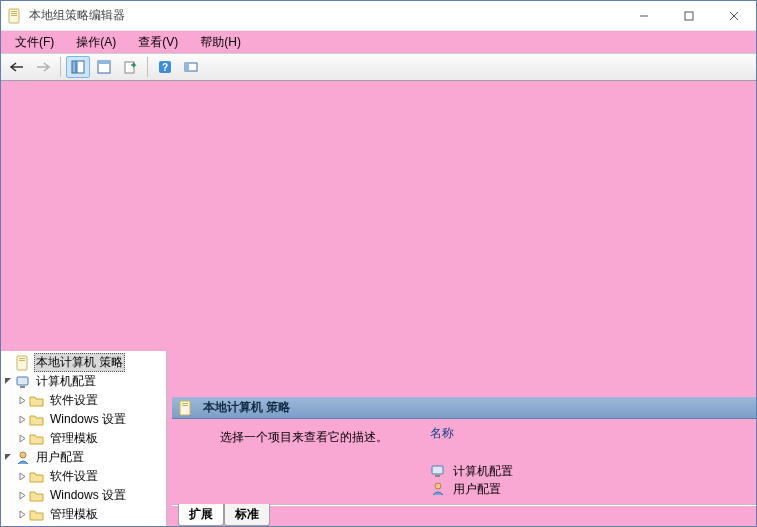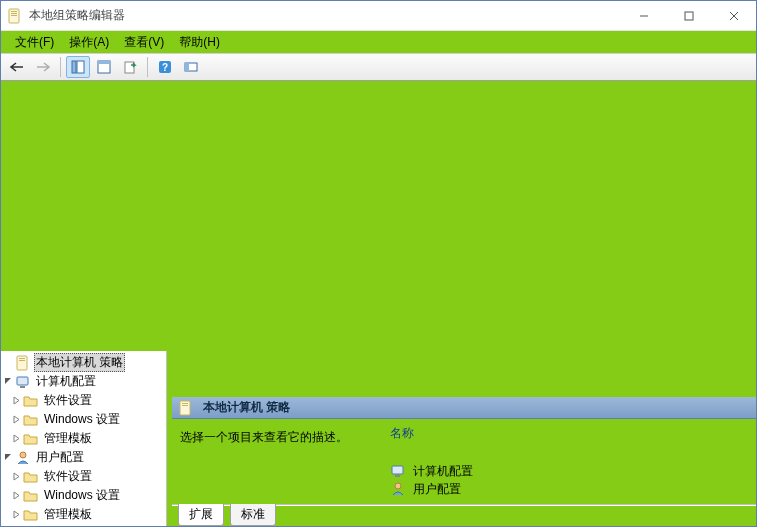--- a/index.html
+++ b/index.html
@@ -1,57 +1,57 @@
 <!DOCTYPE html>
 <html><head>
 <meta charset="utf-8">
 <style>
   * { box-sizing: border-box; }
   html, body { margin:0; padding:0; font-family: "Microsoft YaHei","Segoe UI",sans-serif; font-size:12px; color:#000; background:#fff; }
-  .window { width:757px; height:527px; border:1px solid #5f7fb0; display:flex; flex-direction:column; background:#84cc16; position:relative; }
+  .window { width:757px; height:527px; border:1px solid #5f7fb0; display:flex; flex-direction:column; background:#f9a8d4; position:relative; }
 
   .titlebar { height:30px; background:#fff; display:flex; align-items:center; padding:0 0 0 6px; border-bottom:1px solid #e5e5e5; color:#444; }
   .titlebar .tb-icon { width:16px; height:16px; margin-right:6px; }
   .titlebar .tb-text { flex:1; }
   .win-btns { display:flex; height:100%; }
   .win-btn { width:45px; display:flex; align-items:center; justify-content:center; color:#555; }
 
-  .menubar { height:22px; display:flex; align-items:center; padding:0 8px; gap:3px; }
+  .menubar { height:22px; display:flex; align-items:center; padding:0 8px; gap:10px; }
   .menubar span { padding:2px 6px; }
 
   .toolbar { height:28px; border-top:1px solid #d0d0d0; border-bottom:1px solid #a0a0a0; background:linear-gradient(#fcfcfc,#eaeaea); display:flex; align-items:center; padding:0 4px; gap:2px; }
   .tbtn { width:24px; height:22px; display:flex; align-items:center; justify-content:center; border:1px solid transparent; border-radius:2px; }
   .tbtn.selected { background:#cde6f7; border-color:#7eb4ea; }
   .tsep { width:1px; height:20px; background:#c0c0c0; margin:0 3px; }
 
   .body { flex:1; display:flex; min-height:0;align-items:flex-end; }
 
   .tree-pane { width:166px; border-right:1px solid #c0c0c0; background:#fff; overflow:auto; padding:2px 0; }
   .tree ul { list-style:none; margin:0; padding:0; }
   .tree li { white-space:nowrap; }
   .row { display:flex; align-items:center; height:19px; padding-right:4px; }
   .tw  { width:14px; height:14px; display:flex; align-items:center; justify-content:center; color:#666; font-size:10px; }
   .tw.spacer { visibility:hidden; }
   .ic  { width:16px; height:16px; margin-right:3px; display:inline-flex; align-items:center; justify-content:center; }
   .lbl { padding:1px 2px; }
   .lbl.sel { background:#d9d9d9; border:1px dotted #555; padding:0 1px; }
   .indent1 { padding-left:0px; }
-  .indent2 { padding-left:8px; }
+  .indent2 { padding-left:14px; }
 
   .right-pane { flex:1; display:flex; flex-direction:column; min-width:0; }
   .header-band { height:22px; background:linear-gradient(#9db8d9,#7d9ec7); border-bottom:1px solid #5f7fb0; color:#fff; display:flex; align-items:center; padding-left:6px; gap:6px; }
   .content { flex:1; display:flex; min-height:0; }
-  .desc-col { width:210px; padding:10px 8px; color:#000; }
+  .desc-col { width:210px; padding:10px 8px; color:#000;margin-left:40px; }
   .list-col { flex:1; padding:6px 8px; }
   .col-head { color:#15428b; margin-bottom:20px; }
   .list-item { display:flex; align-items:center; height:18px; gap:4px; }
 
   .tabs { height:22px; display:flex; align-items:flex-end; border-top:1px solid #c0c0c0; padding-left:6px; position:relative; }
   .tabs::before { content:""; position:absolute; left:0; right:0; top:0; border-top:1px solid #fff; }
-  .tab { padding:2px 10px; border:1px solid #a0a0a0; border-top:none; background:#f4f4f4; border-radius:0 0 3px 3px; margin-right:6px; position:relative; top:0; }
+  .tab { padding:2px 10px; border:1px solid #a0a0a0; border-top:none; background:#f4f4f4; border-radius:0 0 3px 3px; margin-right:0; position:relative; top:0;font-weight:bold; }
   .tab.active { background:#fff; }
 
   .splitter { width:5px; background:#f0f0f0; border-left:1px solid #d0d0d0; border-right:1px solid #d0d0d0; cursor:col-resize; }
 
   svg { display:block; }
 </style>
 </head>
 <body>
 
 <div class="window">

